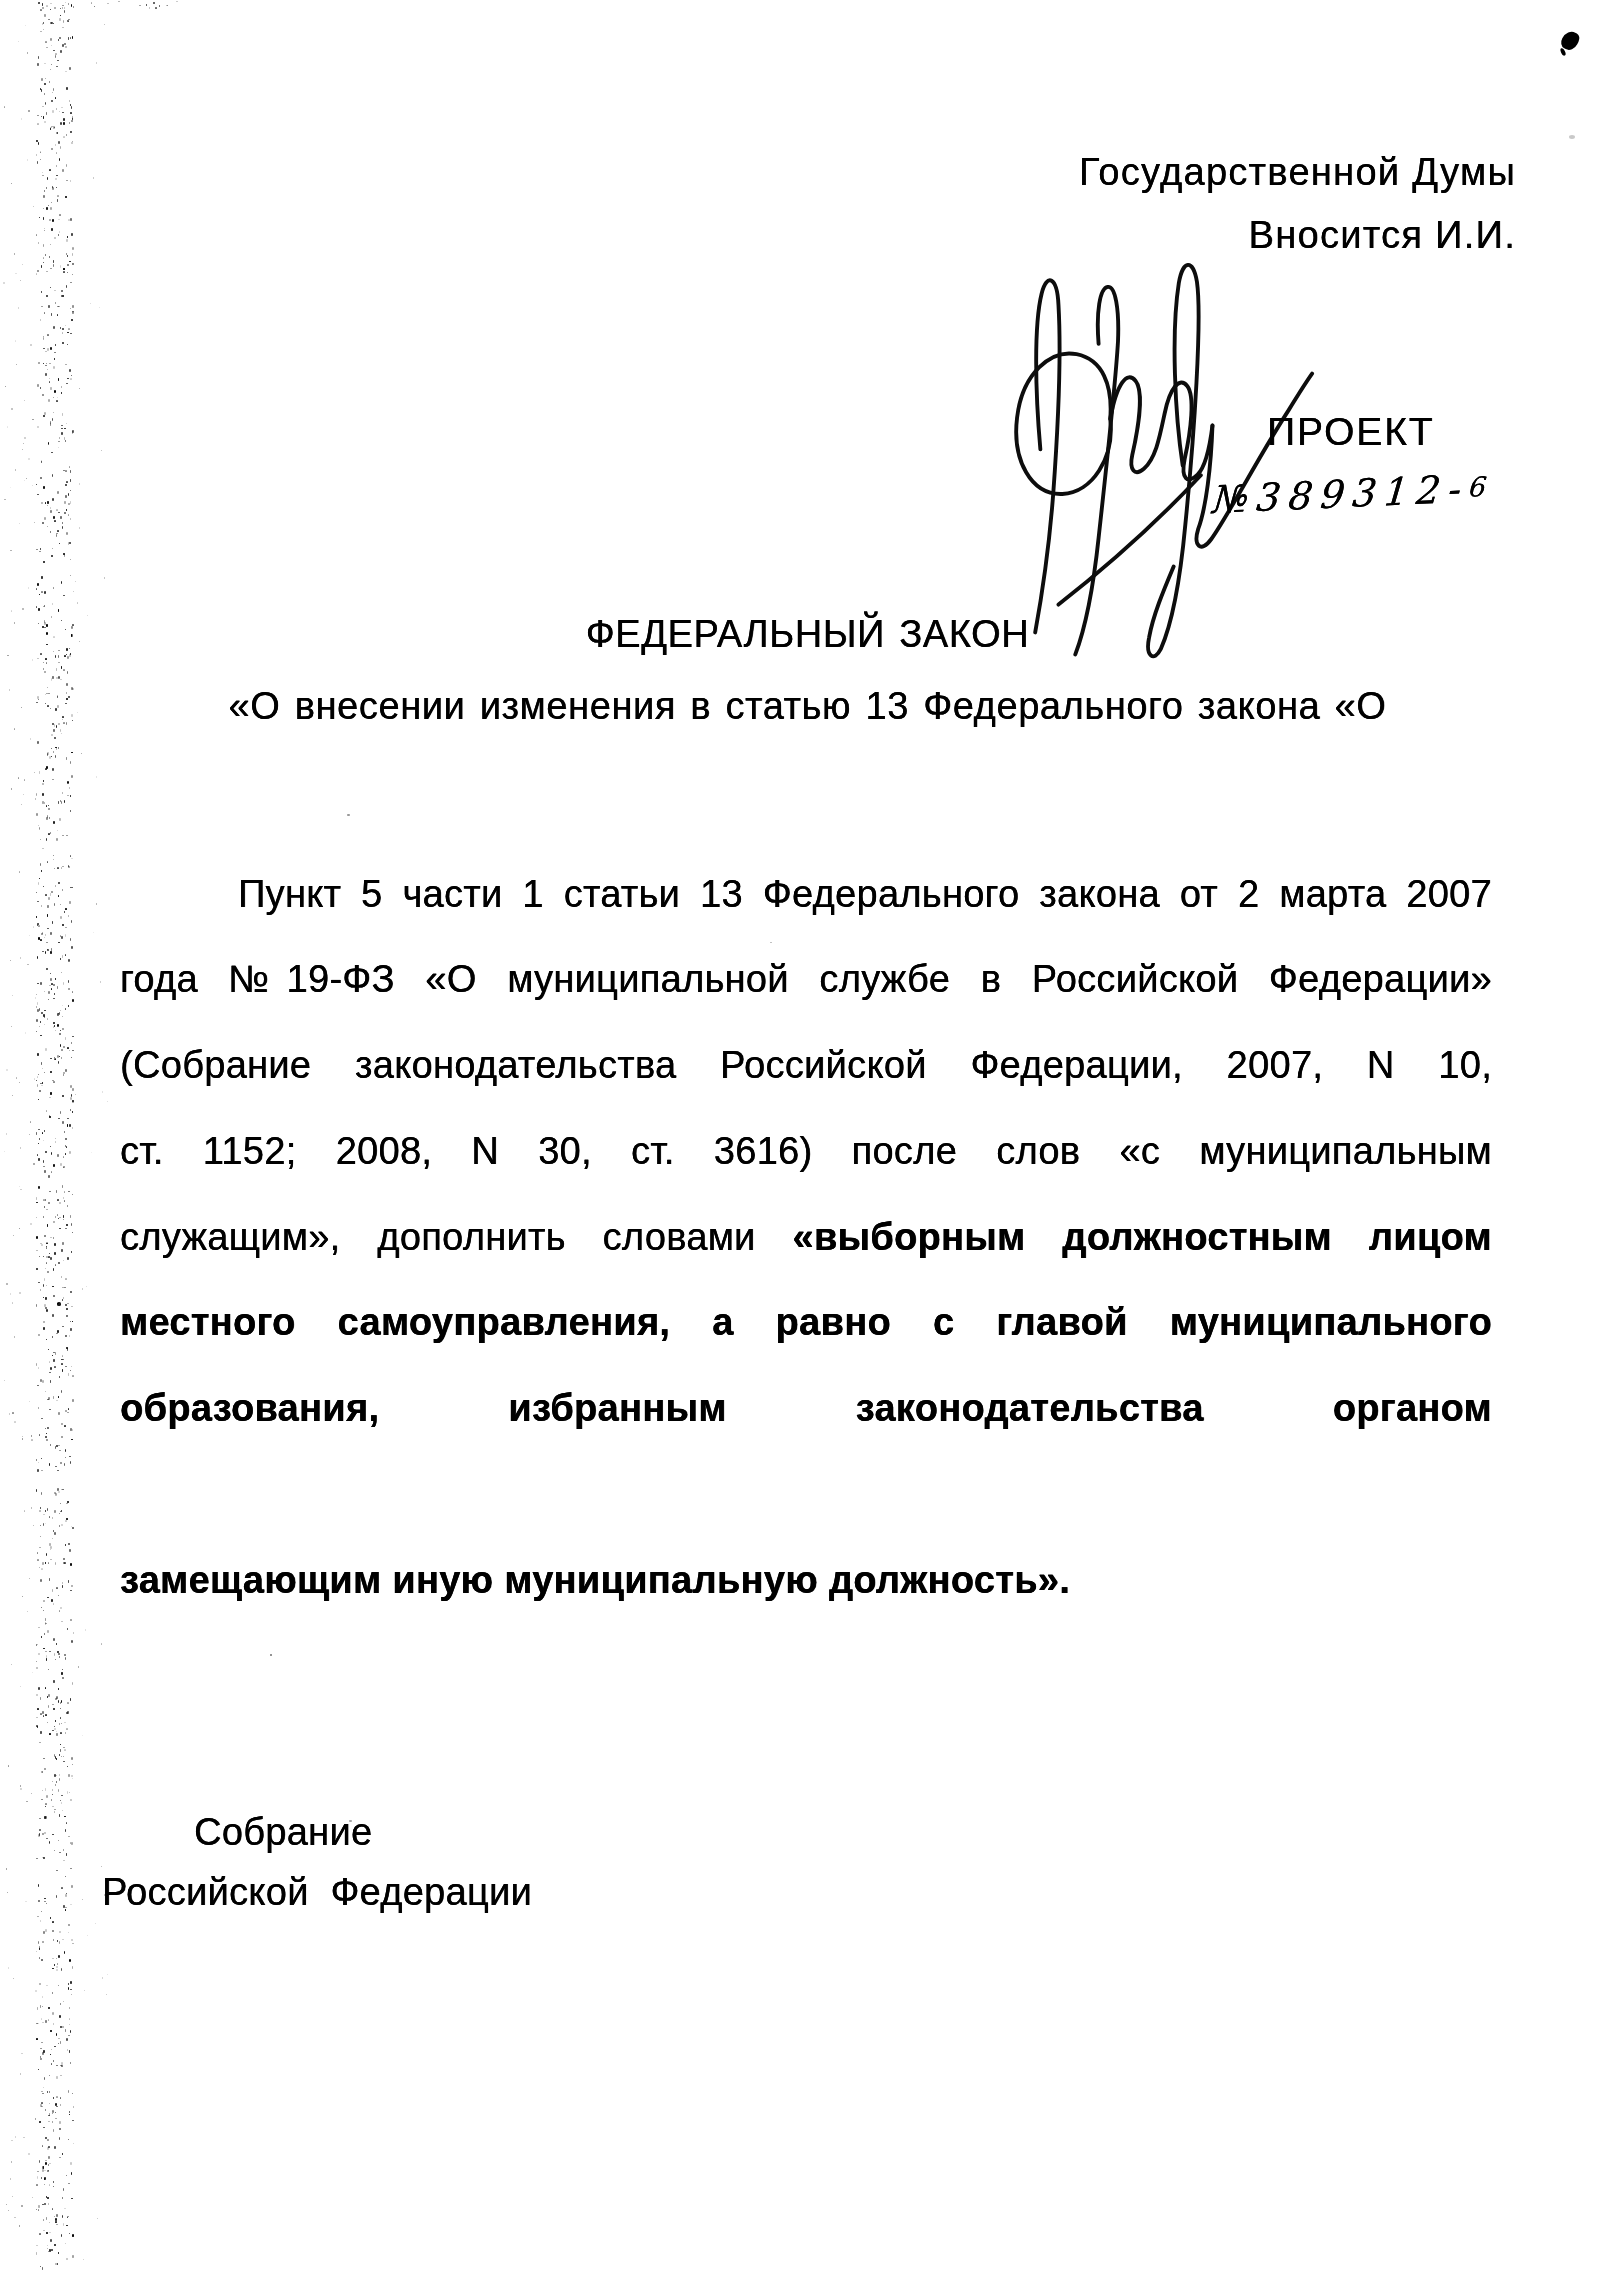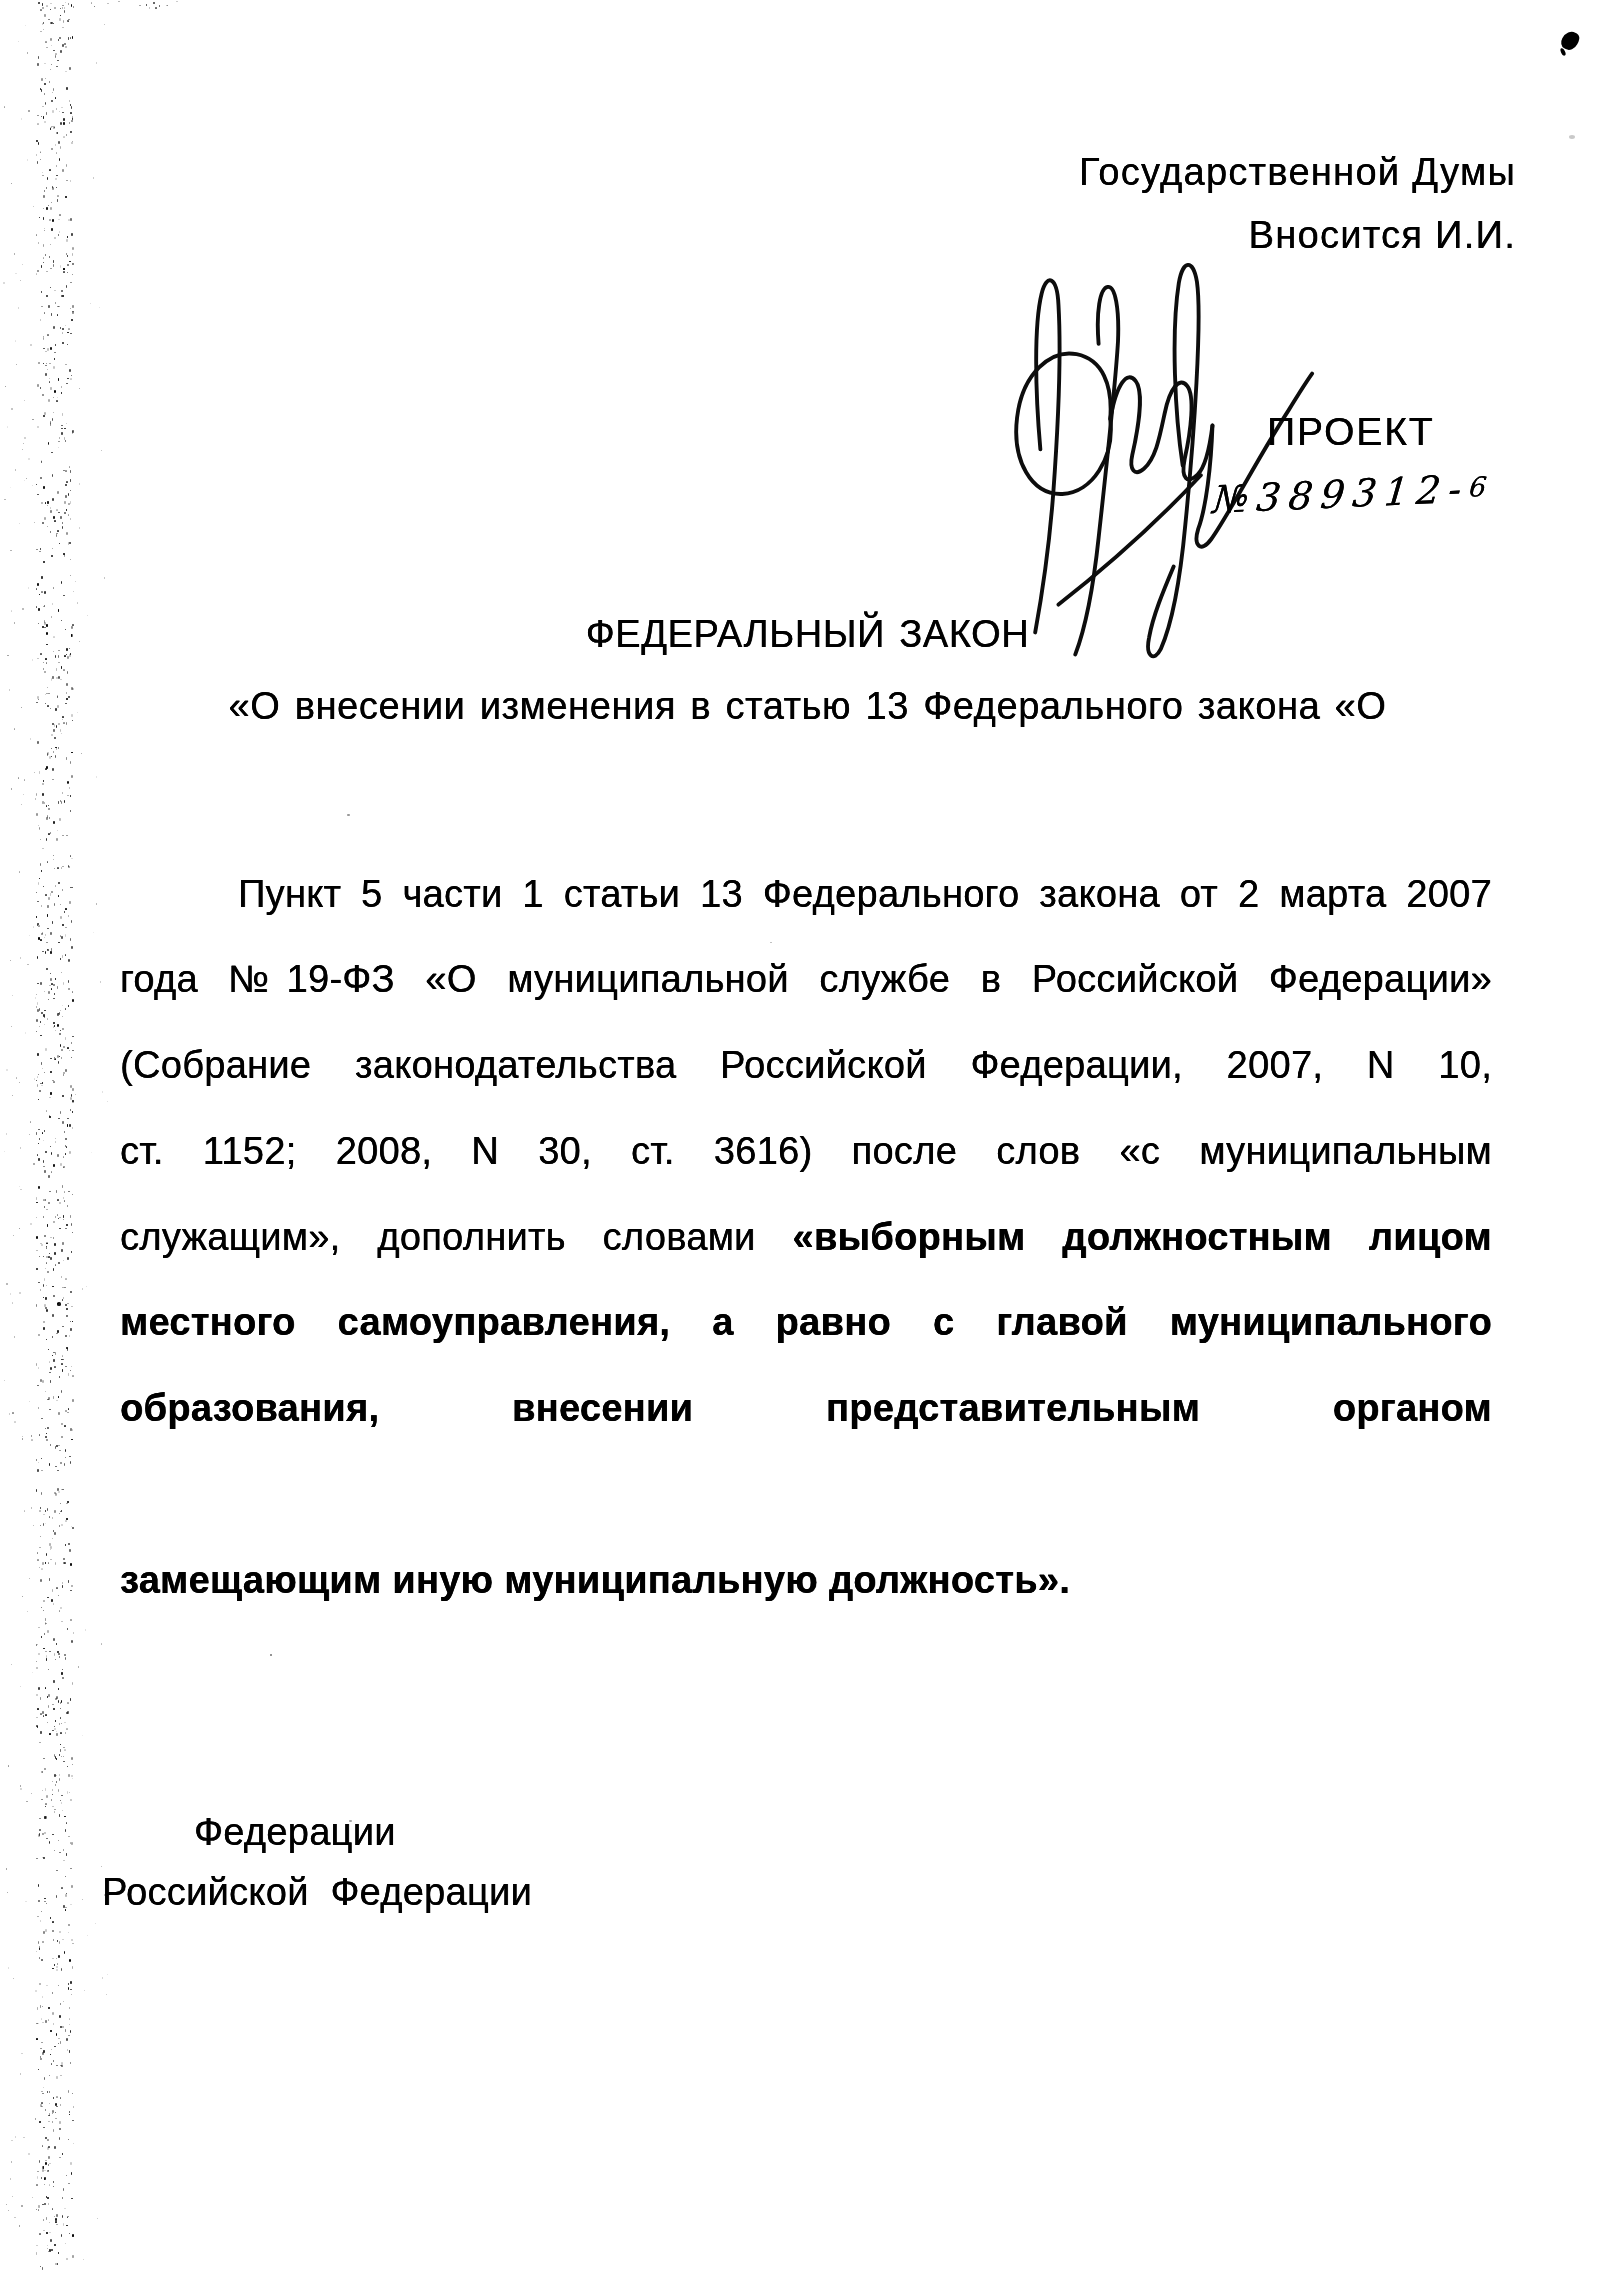--- a/index.html
+++ b/index.html
@@ -1674,20 +1674,20 @@
 
   <div class="txt title" style="top:613px;">ФЕДЕРАЛЬНЫЙ ЗАКОН</div>
   <div class="txt title block" style="top:685px;">«О внесении изменения в статью 13 Федерального закона «О</div>
 
   <div class="txt bodyline just" style="top:873px; text-indent:118px;">Пункт 5 части 1 статьи 13 Федерального закона от 2 марта 2007</div>
   <div class="txt bodyline just" style="top:958px;">года №19-ФЗ «О муниципальной службе в Российской Федерации»</div>
   <div class="txt bodyline just" style="top:1044px;">(Собрание законодательства Российской Федерации, 2007, N 10,</div>
   <div class="txt bodyline just" style="top:1130px;">ст. 1152; 2008, N 30, ст. 3616) после слов «с муниципальным</div>
   <div class="txt bodyline just bold" style="top:1301px;">местного самоуправления, а равно с главой муниципального</div>
   <div class="txt bodyline just" style="top:1216px;"><span>служащим», дополнить словами </span><span class="bold">«выборным должностным лицом</span></div>
-  <div class="txt bodyline just bold" style="top:1387px;">образования, внесении представительным органом</div>
+  <div class="txt bodyline just bold" style="top:1387px;">образования, избранным законодательства органом</div>
   <div class="txt bodyline bold" style="top:1559px;">замещающим иную муниципальную должность».</div>
 
-  <div class="txt pres1">Федерации</div>
+  <div class="txt pres1">Собрание</div>
   <div class="txt pres2">Российской  Федерации</div>
 
 </div>
 
 
 </body></html>

